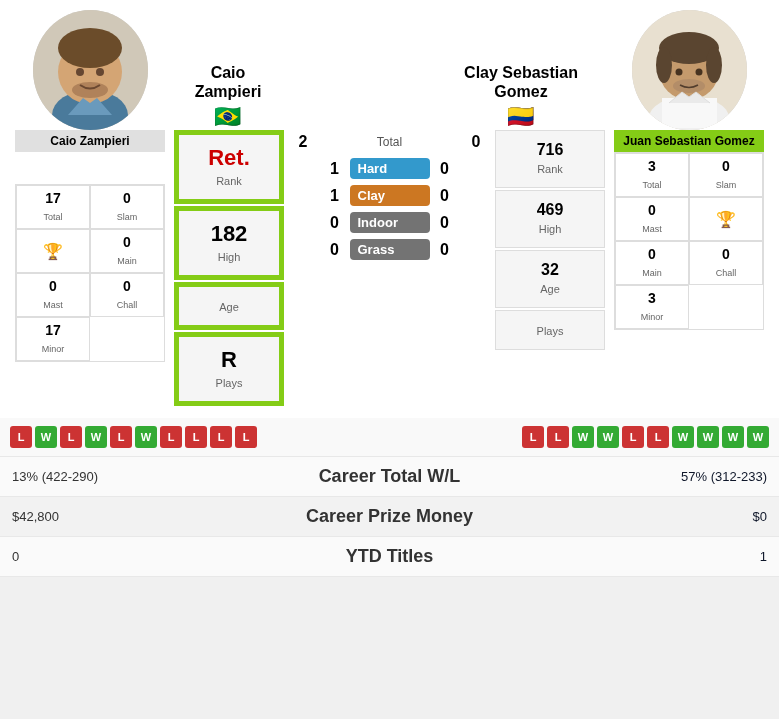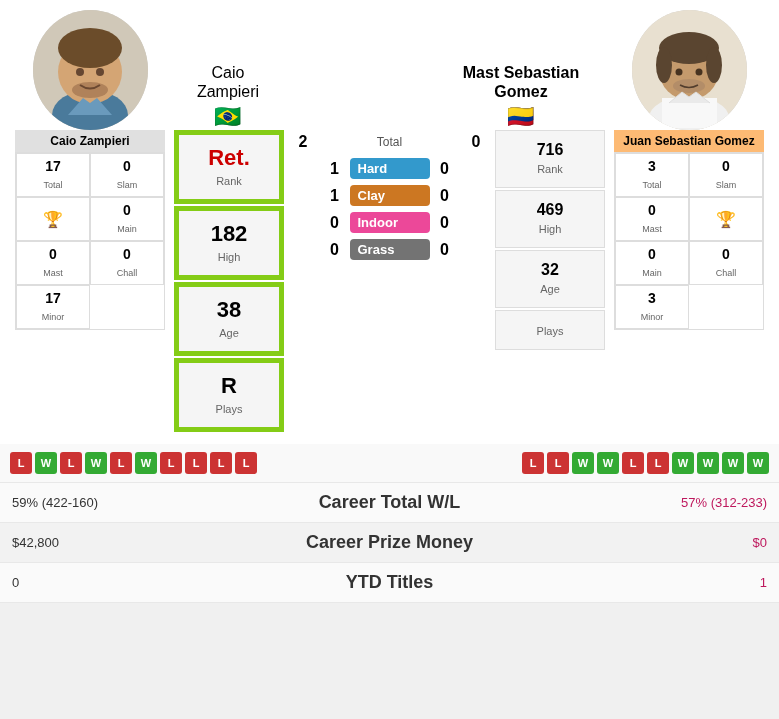--- a/index.html
+++ b/index.html
@@ -50,21 +50,21 @@
       text-align: left;
       padding: 3px 8px;
       border-radius: 4px;
       font-size: 13px;
       font-weight: bold;
       color: #fff;
     }
 
     .surface-hard { background: #3399cc; }
     .surface-clay { background: #cc7722; }
-    .surface-indoor { background: #ec4899; }
+    .surface-indoor { background: #737373; }
     .surface-grass { background: #737373; }
 
     
     .bottom-section {
       background: #fff;
       padding: 0;
     }
 
     
     .form-row {
@@ -129,21 +129,21 @@
       text-align: center;
       width: 30%;
       font-weight: bold;
       color: #333;
       font-size: 18px;
     }
 
     .stats-table .right-val {
       text-align: right;
       width: 35%;
-      color: #be185d;
+      color: #0f172a;
     }
 
     .stats-table tr:nth-child(odd) {
       background: #fafafa;
     }
 
     .stats-table tr:nth-child(even) {
       background: #f2f2f2;
     }
 
@@ -267,27 +267,27 @@
 
             <ellipse cx="57" cy="80" rx="18" ry="8" fill="#8b6040" opacity="0.5"></ellipse>
 
             <path d="M35 105 L50 88 L57 93 L64 88 L79 105" fill="#6a9abc"></path>
           </svg>
         </div>
       </div>
 
       <div class="middle-section">
         <div style="display:flex; width:100%; justify-content:space-between; align-items:flex-end;">
-          <div style="text-align:center; font-size:16px; font-weight:normal; width:100px; line-height:1.2;">
+          <div style="text-align:center; font-size:16px; font-weight:bold; width:100px; line-height:1.2;">
             <div>Caio</div>
             <div>Zampieri</div>
           </div>
           <div style="text-align:center; width:160px;">
             <div style="font-size:16px; font-weight:bold; line-height:1.2;">
-              <div>Mast Sebastian</div>
+              <div>Clay Sebastian</div>
               <div>Gomez</div>
             </div>
           </div>
         </div>
         <div style="display:flex; width:100%; justify-content:space-between; align-items:center; margin-top:3px;">
           <div style="font-size:22px; width:100px; text-align:center;">🇧🇷</div>
           <div style="font-size:22px; width:160px; text-align:center;">🇨🇴</div>
         </div>
       </div>
 
@@ -315,21 +315,21 @@
             <path d="M37 93 L50 82 L57 87 L64 82 L78 93" fill="#eaeaea" stroke="#ddd" stroke-width="1"></path>
           </svg>
         </div>
       </div>
     </div>
 
     <div style="display:flex; width:100%; margin-top:0;">
 
       <div style="width:160px; display:flex; flex-direction:column; align-items:center;">
         <div style="background:#e0e0e0; width:150px; text-align:center; padding:4px 2px; font-size:12px; font-weight:bold;">Caio Zampieri</div>
-        <div style="display:grid; grid-template-columns:1fr 1fr; width:150px; background:#fff; border:1px solid #ddd;">
+        <div style="display:grid; grid-template-columns:1fr 1fr; width:150px; background:#fff; border:1px solid #ddd;margin-top:32px;">
           <div class="pis-cell">
             <span class="pis-val">17</span>
             <span class="pis-label">Total</span>
           </div>
           <div class="pis-cell">
             <span class="pis-val">0</span>
             <span class="pis-label">Slam</span>
           </div>
           <div class="pis-trophy">
             <span class="trophy-icon">🏆</span>
@@ -357,21 +357,20 @@
       <div style="width:110px; margin:0 4px;">
         <div class="center-stat-small-box">
           <span class="csval" style="color:#cc0000;">Ret.</span>
           <span class="cslabel">Rank</span>
         </div>
         <div class="center-stat-small-box">
           <span class="csval">182</span>
           <span class="cslabel">High</span>
         </div>
         <div class="center-stat-small-box">
-          <span class="csval">38</span>
           <span class="cslabel">Age</span>
         </div>
         <div class="center-stat-small-box">
           <span class="csval">R</span>
           <span class="cslabel">Plays</span>
         </div>
       </div>
 
       <div style="flex:1; display:flex; flex-direction:column; align-items:center; justify-content:flex-start;">
 
@@ -419,21 +418,21 @@
           <span class="rsval">32</span>
           <span class="rslabel">Age</span>
         </div>
         <div class="right-stat-small-box">
           <span class="rsval"></span>
           <span class="rslabel">Plays</span>
         </div>
       </div>
 
       <div style="width:160px; display:flex; flex-direction:column; align-items:center;">
-        <div style="background:#fdba74; width:150px; text-align:center; padding:4px 2px; font-size:12px; font-weight:bold;">Juan Sebastian Gomez</div>
+        <div style="background:#84cc16; width:150px; text-align:center; padding:4px 2px; font-size:12px; font-weight:bold;">Juan Sebastian Gomez</div>
         <div style="display:grid; grid-template-columns:1fr 1fr; width:150px; background:#fff; border:1px solid #ddd;">
           <div class="pis-cell">
             <span class="pis-val">3</span>
             <span class="pis-label">Total</span>
           </div>
           <div class="pis-cell">
             <span class="pis-val">0</span>
             <span class="pis-label">Slam</span>
           </div>
           <div class="pis-cell">
@@ -487,21 +486,21 @@
           <span class="form-badge form-badge-w">W</span>
           <span class="form-badge form-badge-w">W</span>
           <span class="form-badge form-badge-w">W</span>
           <span class="form-badge form-badge-w">W</span>
         </div>
     </div>
 
     <table class="stats-table">
       <tbody id="stats-tbody">
           <tr>
-      <td class="left-val">59% (422-160)</td>
+      <td class="left-val">13% (422-290)</td>
       <td class="center-label">Career Total W/L</td>
       <td class="right-val">57% (312-233)</td>
     </tr>
           <tr>
       <td class="left-val">$42,800</td>
       <td class="center-label">Career Prize Money</td>
       <td class="right-val">$0</td>
     </tr>
           <tr>
       <td class="left-val">0</td>

